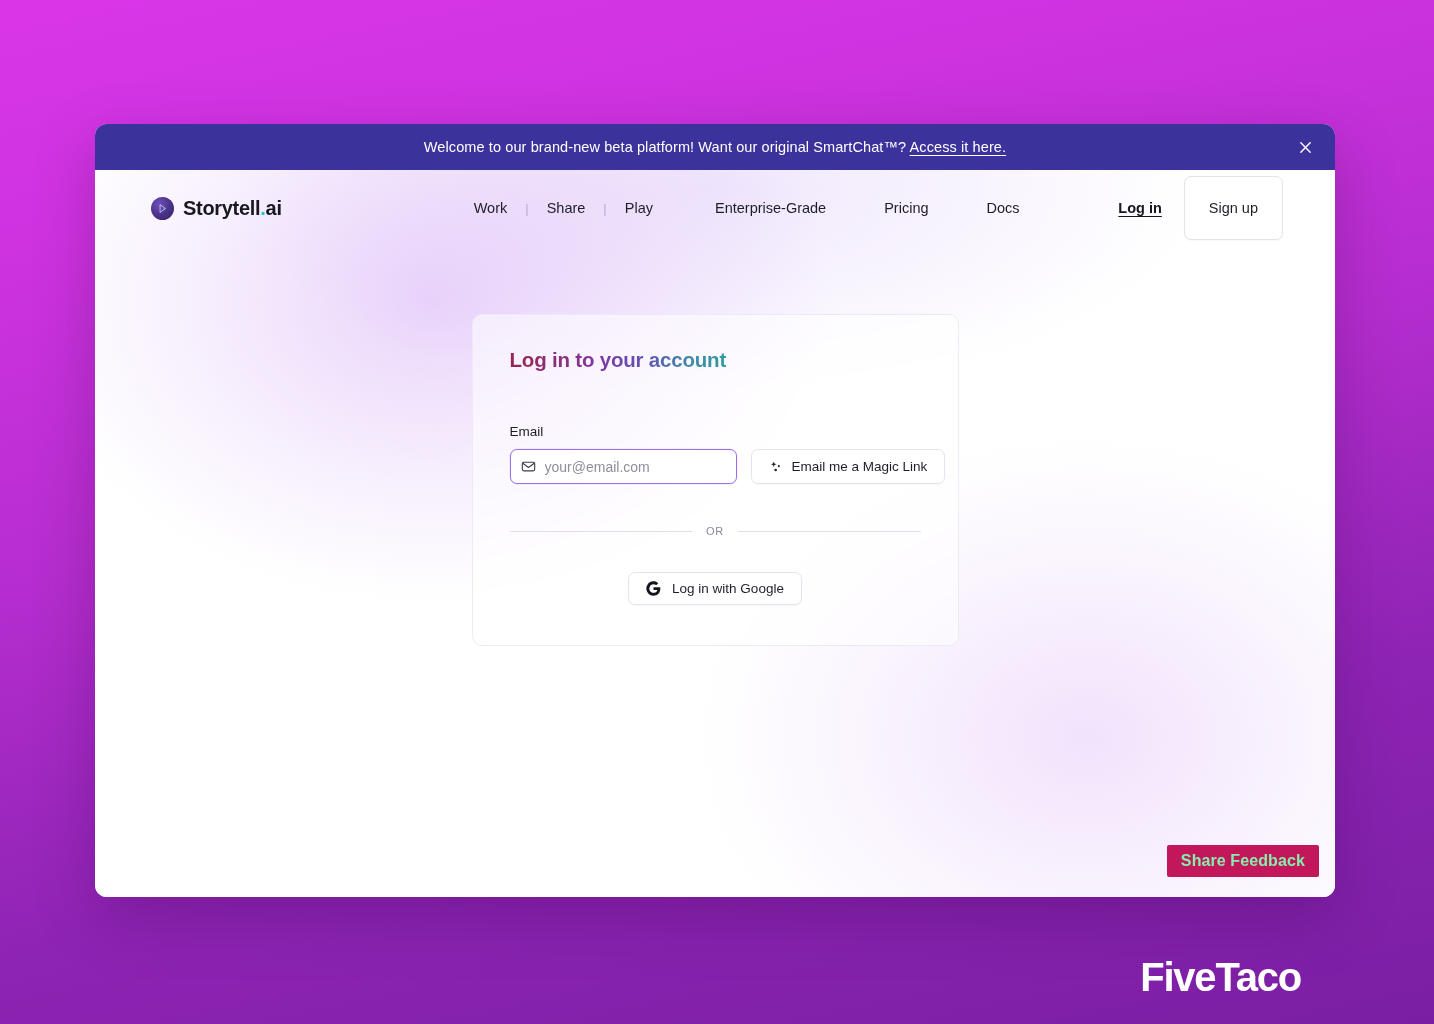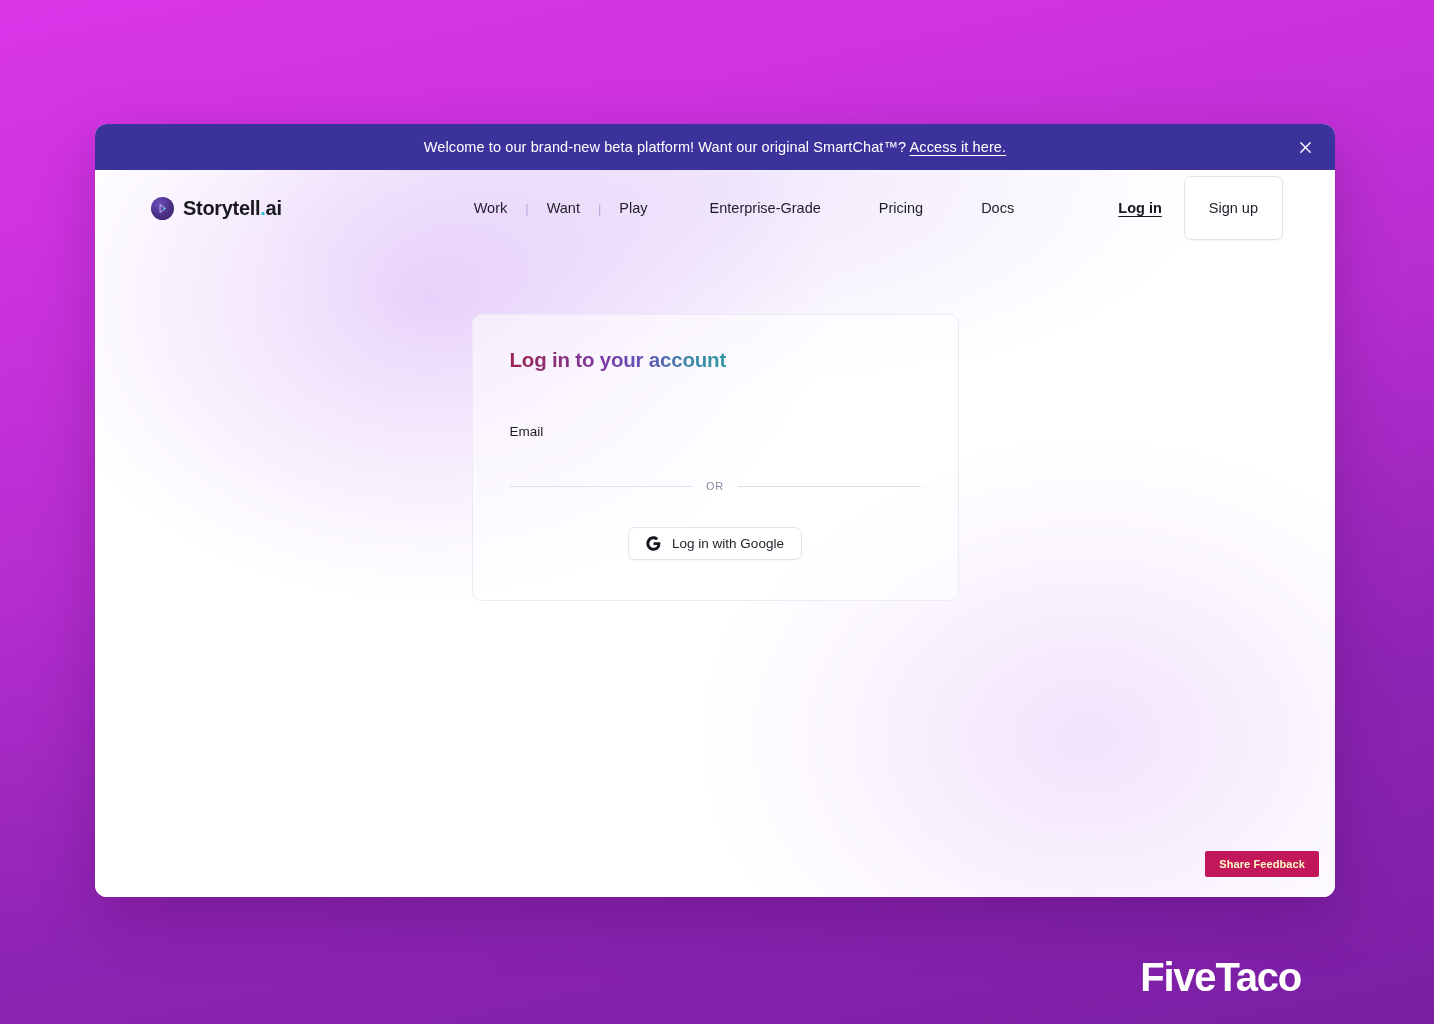--- a/index.html
+++ b/index.html
@@ -284,22 +284,22 @@
     box-shadow: 0 1px 2px rgba(20,10,50,0.04);
   }
   .google-icon { display: flex; align-items: center; color: #15151f; }
 
   
   .share-feedback {
     position: absolute;
     right: 16px;
     bottom: 20px;
     background: #c2185b;
-    color: #fef9c3;
-    font-size: 11px;
+    color: #86efac;
+    font-size: 16px;
     font-weight: 700;
     letter-spacing: 0.1px;
     padding: 7px 14px;
     border: none;
     border-radius: 2px;
     font-family: inherit;
     cursor: pointer;
     z-index: 5;
     margin-left: 33px;
   }
@@ -343,21 +343,21 @@
             <circle cx="10.3" cy="8" r="1.25" fill="#24d2e0"></circle>
           </svg>
         </span>
         <span class="brand-name"><span>Storytell</span><span class="brand-dot">.</span><span class="brand-tld">ai</span></span>
       </div>
 
       <nav class="nav-links">
         <span class="nav-group">
           <span class="nav-item">Work</span>
           <span class="nav-sep">|</span>
-          <span class="nav-item">Want</span>
+          <span class="nav-item">Share</span>
           <span class="nav-sep">|</span>
           <span class="nav-item">Play</span>
         </span>
         <span class="nav-item nav-spaced">Enterprise-Grade</span>
         <span class="nav-item nav-spaced">Pricing</span>
         <span class="nav-item nav-spaced">Docs</span>
       </nav>
 
       <div class="nav-right">
         <a class="login-link">Log in</a>
@@ -365,20 +365,42 @@
       </div>
     </div>
 
     <div class="card-wrap">
       <div class="card">
 
         <div class="card-title">Log in to your account</div>
 
         <label class="field-label">Email</label>
 
+        <div class="email-row">
+          <div class="email-field">
+            <span class="mail-icon">
+              <svg width="15" height="15" viewBox="0 0 16 16" fill="none" aria-hidden="true">
+                <rect x="1.4" y="3.4" width="13.2" height="9.2" rx="1.6" stroke="currentColor" stroke-width="1.2"></rect>
+                <path d="M1.9 4.6 L8 9.1 L14.1 4.6" stroke="currentColor" stroke-width="1.2" stroke-linecap="round" stroke-linejoin="round"></path>
+              </svg>
+            </span>
+            <input class="email-input" type="text" placeholder="your@email.com" style="">
+          </div>
+
+          <button class="magic-btn">
+            <span class="sparkle-icon">
+              <svg width="14" height="14" viewBox="0 0 16 16" fill="none" aria-hidden="true">
+                <path d="M5.4 1.6 L6.25 4.0 L8.6 4.85 L6.25 5.7 L5.4 8.1 L4.55 5.7 L2.2 4.85 L4.55 4.0 Z" fill="currentColor"></path>
+                <circle cx="11.2" cy="7.0" r="1.15" fill="currentColor"></circle>
+                <circle cx="7.6" cy="11.4" r="1.5" fill="currentColor"></circle>
+              </svg>
+            </span>
+            <span>Email me a Magic Link</span>
+          </button>
+        </div>
 
         <div class="divider">
           <span class="divider-line"></span>
           <span class="divider-text">OR</span>
           <span class="divider-line"></span>
         </div>
 
         <div class="google-row">
           <button class="google-btn">
             <span class="google-icon">

